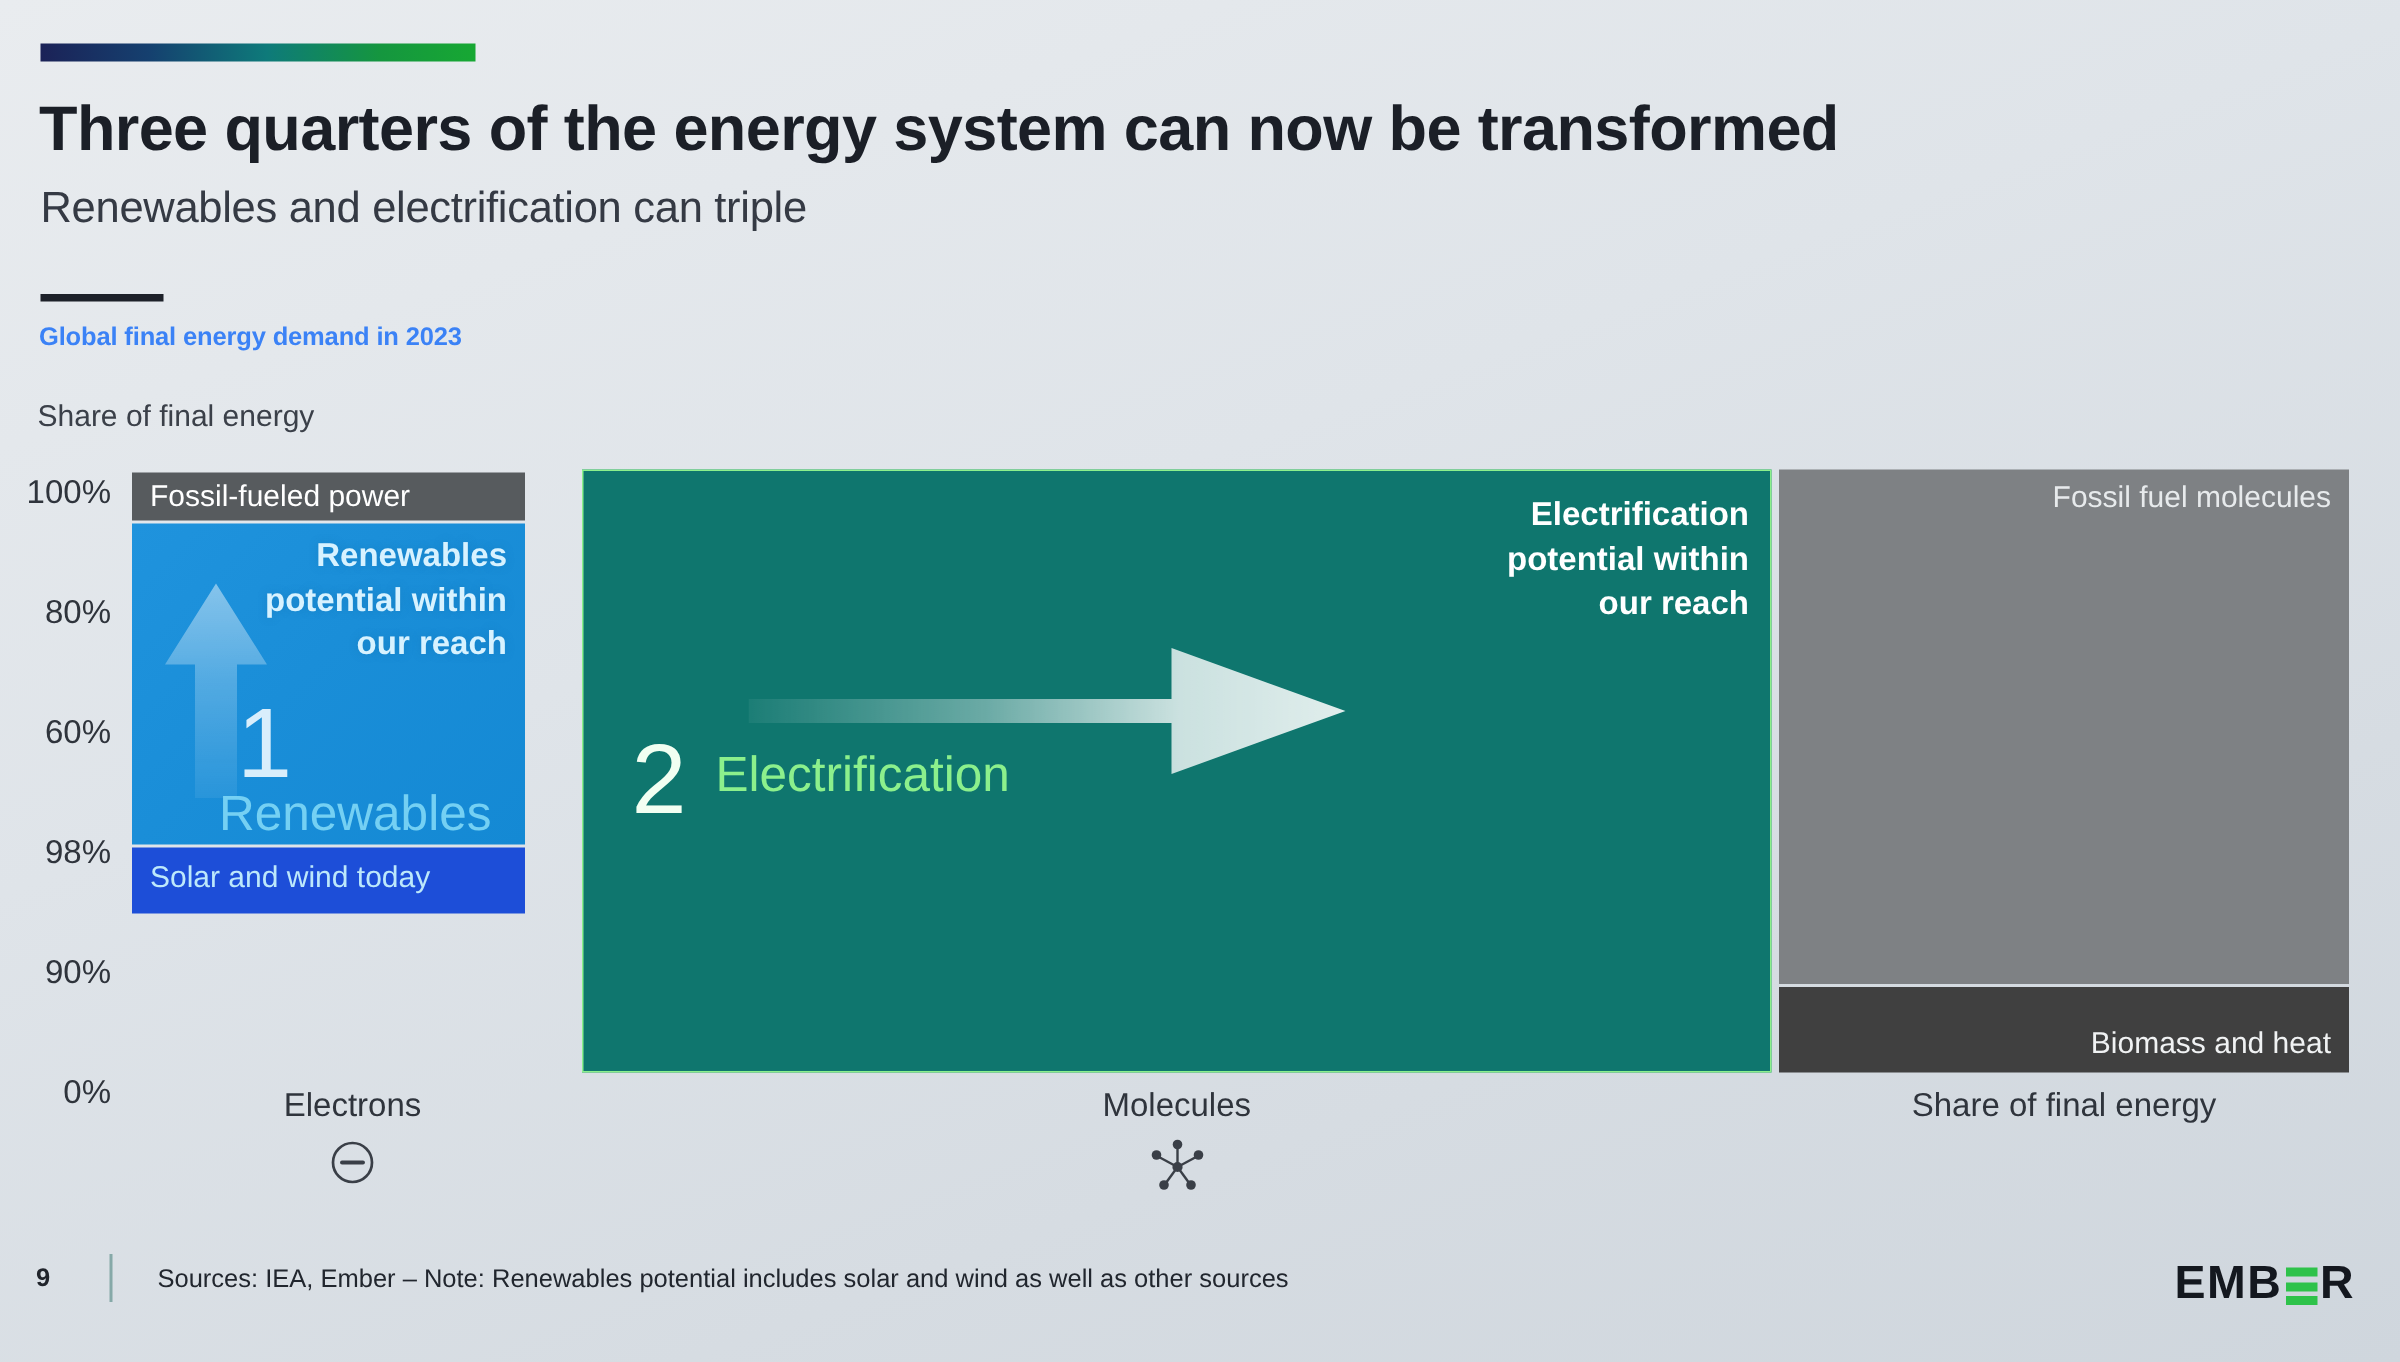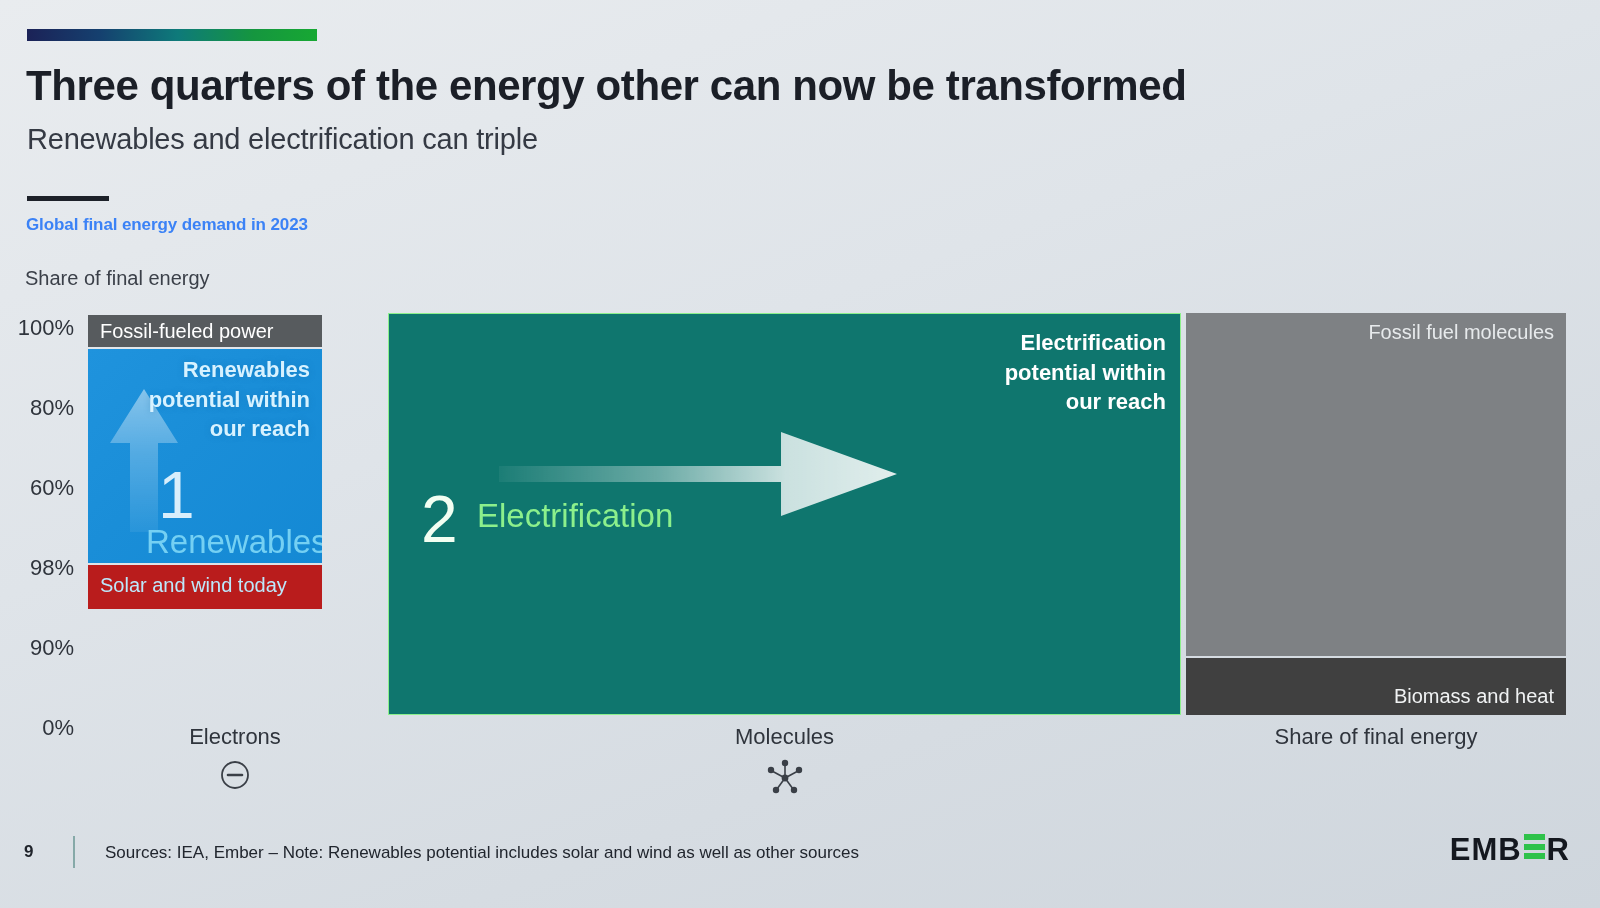--- a/index.html
+++ b/index.html
@@ -92,21 +92,21 @@
     transform: translateY(-50%);
     white-space: nowrap;
     margin-top: 28px;
   }
 
   
   .col-electrons {
     position: absolute;
     left: 88px;
     top: 315px;
-    width: 234px;
+    width: 262px;
     height: 400px;
   }
 
   .seg {
     position: absolute;
     left: 0;
     width: 100%;
     overflow: hidden;
   }
 
@@ -114,21 +114,21 @@
     background: #575b5e;
     top: 0;
     height: 32px;
   }
   .seg-renew-potential {
     background: linear-gradient(135deg, #1f93dd 0%, #1a8ed8 45%, #1489d4 100%);
     top: 34px;
     height: 214px;
   }
   .seg-solar-wind {
-    background: #b91c1c;
+    background: #1d4ed8;
     top: 250px;
     height: 44px;
   }
   .seg-other-clean {
     background: #18aeea;
     top: 296px;
     height: 104px;
   }
 
   .seg-label-tl {
@@ -332,21 +332,21 @@
     color: #21262e;
     font-weight: 400;
     white-space: nowrap;
   }
 
   .logo {
     position: absolute;
     right: 30px;
     top: 834px;
     display: flex;
-    align-items: flex-start;
+    align-items: flex-end;
     height: 36px;
   }
   .logo-text {
     font-size: 31px;
     font-weight: bold;
     letter-spacing: 1px;
     color: #14181f;
     line-height: 1;
   }
   .logo-bars {
@@ -361,21 +361,21 @@
     display: block;
     height: 6px;
     background: #2ec24a;
   }
 </style>
 </head>
 <body>
 
 <div class="accent-bar"></div>
 
-<h1 class="slide-title">Three quarters of the energy other can now be transformed</h1>
+<h1 class="slide-title">Three quarters of the energy system can now be transformed</h1>
 <h2 class="slide-subtitle">Renewables and electrification can triple</h2>
 
 <div class="rule"></div>
 <div class="chart-title">Global final energy demand in 2023</div>
 <div class="axis-title">Share of final energy</div>
 
 <div class="yaxis">
   <span class="ytick" style="top:400px">0%</span>
   <span class="ytick" style="top:320px">90%</span>
   <span class="ytick" style="top:240px">98%</span>

